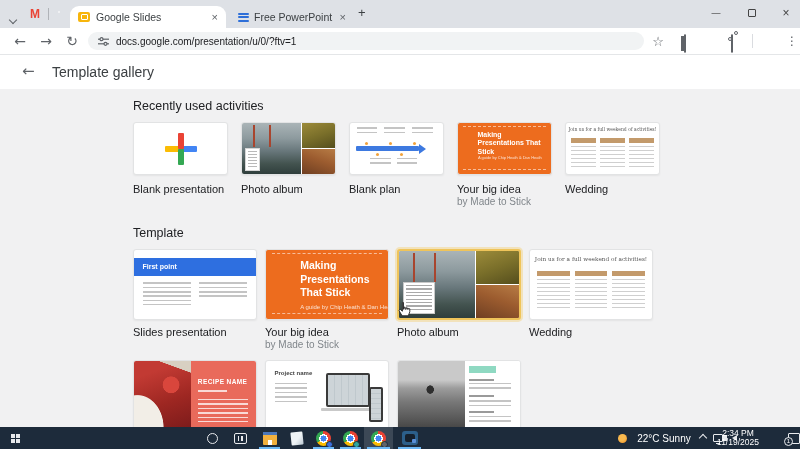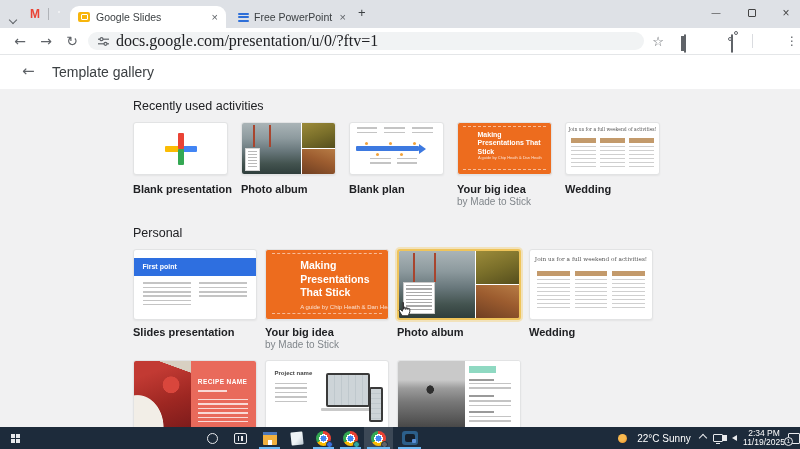--- a/index.html
+++ b/index.html
@@ -22,38 +22,38 @@
   .tab-label { font-size:10.5px; color:#3c4043; white-space:nowrap; overflow:hidden; flex:1; }
   .tab-close { font-size:11px; color:#5f6368; line-height:1; cursor:default; }
   .tab-inactive { position:absolute; left:232px; top:6px; width:120px; height:22px; display:flex; align-items:center; padding:0 6px; gap:5px; }
   .win-ctl { position:absolute; top:0; height:26px; width:32px; display:flex; align-items:center; justify-content:center; color:#444; font-size:11px; }
   .maxbox { width:8px; height:8px; border:1.2px solid #444; border-radius:1px; }
 
   
   .toolbar { position:absolute; left:0; top:28px; width:800px; height:27px; background:#fff; border-bottom:1px solid #e4e6e8; }
   .nav-glyph { position:absolute; top:0; height:26px; display:flex; align-items:center; justify-content:center; width:24px; font-size:14px; color:#5f6368; font-family:"DejaVu Sans",sans-serif; }
   .omnibox { position:absolute; left:88px; top:4px; width:556px; height:18px; background:#f1f3f4; border-radius:9px; display:flex; align-items:center; padding:0 10px; gap:7px; }
-  .url-text { font-size:16px; color:#202124; white-space:nowrap;font-family:Liberation Serif, serif; }
+  .url-text { font-size:10px; color:#202124; white-space:nowrap; }
   .ext-red { width:12px; height:12px; border-radius:50%; background:linear-gradient(#e8412f 0 54%, #2b2b2b 54%); position:relative; }
   .ext-red i { position:absolute; left:4.5px; top:7px; width:3px; height:3px; background:#fff; border-radius:50%; }
   .puzzle { width:10px; height:10px; border:1.4px solid #5f6368; border-radius:2px; position:relative; }
   .puzzle i { position:absolute; width:4px; height:4px; background:#fff; border:1.4px solid #5f6368; border-radius:50%; }
   .sidepanel { width:11px; height:11px; border:1.3px solid #5f6368; border-radius:2px; position:relative; }
   .sidepanel i { position:absolute; right:1px; top:1px; bottom:1px; width:3px; background:#5f6368; }
   .avatar { width:16px; height:16px; border-radius:50%; background:radial-gradient(circle at 35% 35%, #4a5f86 0 30%, #27344e 75%); }
 
   
   .apphdr { position:absolute; left:0; top:55px; width:800px; height:34px; background:#fff; }
   .apphdr .backarrow { position:absolute; left:22px; top:7px; font-size:15px; color:#5f6368; font-family:"DejaVu Sans",sans-serif; }
   .apphdr .ttl { position:absolute; left:52px; top:9px; font-size:14px; color:#3c4043; }
 
   
   .section-title { position:absolute; font-size:12.5px; color:#202124; }
   .card { position:absolute; background:#fff; border:1px solid #e2e3e4; border-radius:3px; overflow:hidden; box-shadow:0 1px 2px rgba(0,0,0,.06); }
-  .card-label { position:absolute; font-size:11px; font-weight:bold; color:#202124; white-space:nowrap; }
+  .card-label { position:absolute; font-size:11px; font-weight:normal; color:#202124; white-space:nowrap; }
   .card-sub { position:absolute; font-size:10px; color:#80868b; white-space:nowrap; }
   .lines { background:repeating-linear-gradient(180deg,#c4c4c4 0 1.5px, transparent 1.5px 4.5px); }
   .lines-dk { background:repeating-linear-gradient(180deg,#9a9a9a 0 1.5px, transparent 1.5px 4.5px); }
   .lines-lt { background:repeating-linear-gradient(180deg,rgba(255,255,255,.75) 0 1.5px, transparent 1.5px 4.5px); }
 
   
   .plus { position:absolute; left:50%; top:50%; width:32px; height:32px; transform:translate(-50%,-50%); }
   .plus span { position:absolute; border-radius:1px; }
 
   
@@ -298,21 +298,21 @@
       </div>
   </div>
 
   <div class="card-label" style="left:133px;top:183px">Blank presentation</div>
   <div class="card-label" style="left:241px;top:183px">Photo album</div>
   <div class="card-label" style="left:349px;top:183px">Blank plan</div>
   <div class="card-label" style="left:457px;top:183px">Your big idea</div>
   <div class="card-sub" style="left:457px;top:196px">by Made to Stick</div>
   <div class="card-label" style="left:565px;top:183px">Wedding</div>
 
-  <div class="section-title" style="left:133px;top:226px">Personal</div>
+  <div class="section-title" style="left:133px;top:226px">Template</div>
 
   <div class="card" style="left:133px;top:249px;width:124px;height:71px">
     <div class="gen-band">
         <b>First point</b>
       </div>
     <span class="abs lines" style="left:7%;top:46%;width:40%;height:34%"></span>
     <span class="abs lines" style="left:53%;top:46%;width:40%;height:26%"></span>
   </div>
   <div class="card idea bg" style="left:265px;top:249px;width:124px;height:71px">
     <span class="dash" style="top:5%"></span>
@@ -453,21 +453,21 @@
     <div class="tb-slot" style="left:710px;width:16px">
         <span class="net-ic">
           <i></i>
         </span>
       </div>
     <div class="tb-slot" style="left:726px;width:16px">
         <span class="spk">
           <i></i>
         </span>
       </div>
-    <div class="tb-slot" style="left:742px;width:44px">
+    <div class="tb-slot" style="left:716px;width:44px">
       <div class="tray-time">
         <div>2:34 PM</div>
         <div>11/19/2025</div>
       </div>
     </div>
     <div class="tb-slot" style="left:788px;width:12px">
       <span class="notif">
           <span class="notif-badge">1</span>
         </span>
     </div>

